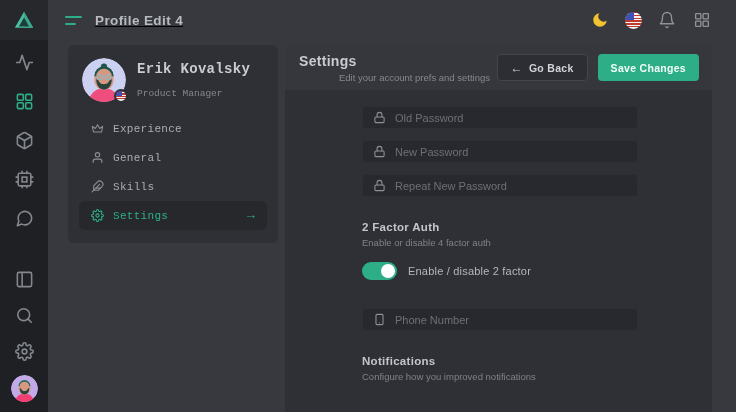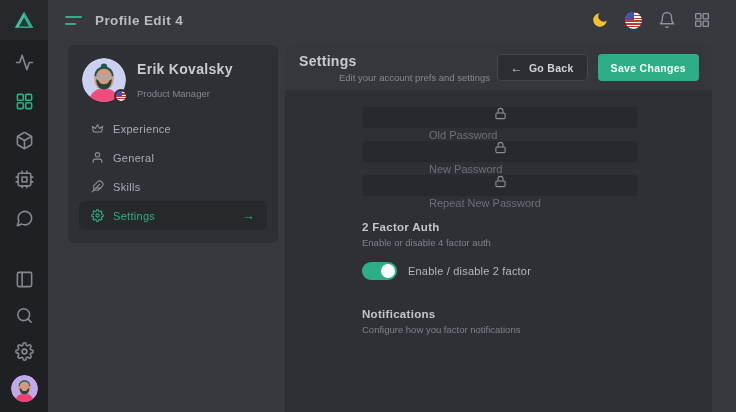--- a/index.html
+++ b/index.html
@@ -46,21 +46,21 @@
   .rail-btn svg{width:19px;height:19px;}
   .rail-avatar{
     width:27px;height:27px;border-radius:50%;overflow:hidden;cursor:pointer;
     display:block;
   }
 
   
   .main{flex:1;display:flex;flex-direction:column;height:412px;}
   .topbar{
     height:40px;flex:0 0 40px;display:flex;align-items:center;
-    padding:0 24px 0 17px;background:var(--topbar-bg);
+    padding:0 24px 0 17px;background:var(--topbar-bg);text-decoration:underline;
   }
   .hamburger{display:flex;flex-direction:column;gap:5px;cursor:pointer;width:17px;}
   .hamburger span{height:2px;border-radius:2px;background:var(--accent);display:block;}
   .hamburger span:nth-child(1){width:17px;}
   .hamburger span:nth-child(2){width:11px;}
   .page-title{
     margin-left:13px;font-size:13.5px;font-weight:700;letter-spacing:.4px;
     color:#b8bbc0;
   }
   .topbar-right{margin-left:auto;display:flex;align-items:center;gap:15px;}
@@ -76,21 +76,21 @@
 
   
   .content{
     flex:1;display:flex;align-items:flex-start;
     padding:5px 24px 0 20px;gap:7px;height:372px;
   }
 
   
   .profile-card{
     width:210px;flex:0 0 210px;height:198px;background:var(--panel-bg);
-    border-radius:6px;padding:13px 11px 11px 11px;
+    border-radius:6px;padding:13px 11px 11px 11px;font-family:Liberation Mono, monospace;
   }
   .profile-head{display:flex;align-items:center;gap:11px;padding-left:3px;}
   .avatar-wrap{position:relative;width:44px;height:44px;cursor:pointer;}
   .avatar-wrap svg{width:44px;height:44px;border-radius:50%;display:block;}
   .flag-badge{
     position:absolute;right:-2px;bottom:-1px;width:14px;height:14px;border-radius:50%;
     overflow:hidden;border:2px solid var(--panel-bg);
     background:repeating-linear-gradient(#c0392f 0 1.2px,#f4f4f4 1.2px 2.4px);
   }
   .flag-badge::after{content:"";position:absolute;left:0;top:0;width:55%;height:48%;background:#3f51b5;}
@@ -132,21 +132,20 @@
     flex:1;background:var(--panel-bg);
     padding:16px 74px 0 77px;overflow:hidden;
   }
   .sec-head{margin-bottom:12px;}
   .sec-title{font-size:11.5px;font-weight:700;letter-spacing:.3px;color:#c3c5ca;}
   .sec-sub{font-size:9.5px;color:#7f8288;margin-top:4px;}
   .field{
     height:23px;background:var(--input-bg);border:1px solid rgba(255,255,255,.03);
     border-radius:4px;display:flex;align-items:center;gap:9px;padding:0 10px;
     margin-bottom:11px;
-    flex-direction:column;
   }
   .field svg{width:13px;height:13px;flex:0 0 13px;color:#8d9096;}
   .field input{
     flex:1;background:transparent;border:none;outline:none;
     font-family:"Liberation Sans",sans-serif;font-size:11px;color:#c9cbd0;
   }
   .field input::placeholder{color:var(--text-placeholder);}
   .section{margin-top:24px;}
   .section:first-child{margin-top:0;}
   .toggle-row{display:flex;align-items:center;gap:11px;margin-top:14px;margin-bottom:28px;}
@@ -432,26 +431,32 @@
             <div class="sec-head">
               <div class="sec-title">2 Factor Auth</div>
               <div class="sec-sub">Enable or disable 4 factor auth</div>
             </div>
             <div class="toggle-row">
               <span class="toggle">
                   <span class="knob"></span>
                 </span>
               <span class="toggle-label">Enable / disable 2 factor</span>
             </div>
+            <div class="field">
+              <svg viewBox="0 0 24 24">
+                  <use href="#i-phone"></use>
+                </svg>
+              <input type="text" placeholder="Phone Number" style="">
+            </div>
           </div>
 
           <div class="section">
             <div class="sec-head">
               <div class="sec-title">Notifications</div>
-              <div class="sec-sub">Configure how you factor notifications</div>
+              <div class="sec-sub">Configure how you improved notifications</div>
             </div>
           </div>
 
         </div>
       </section>
 
     </div>
   </div>
 </div>
 

